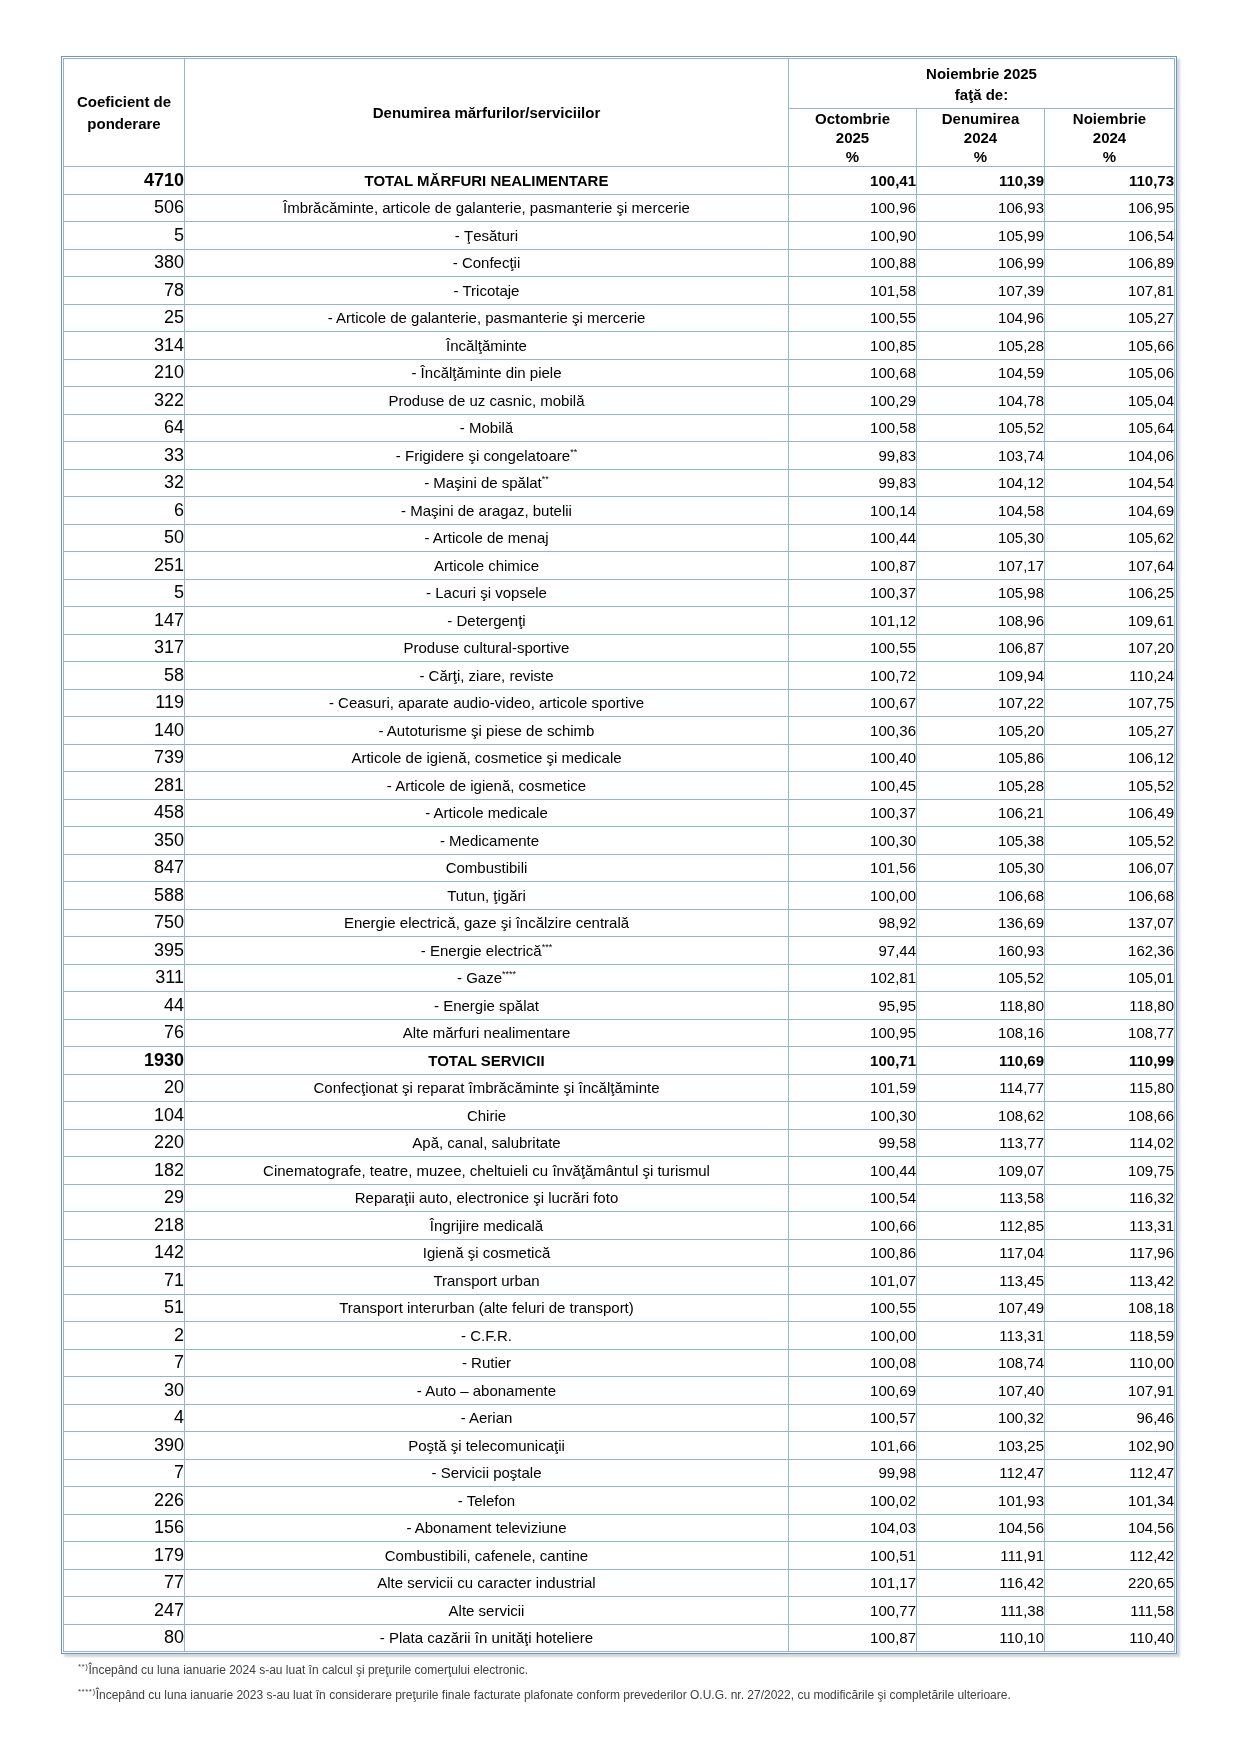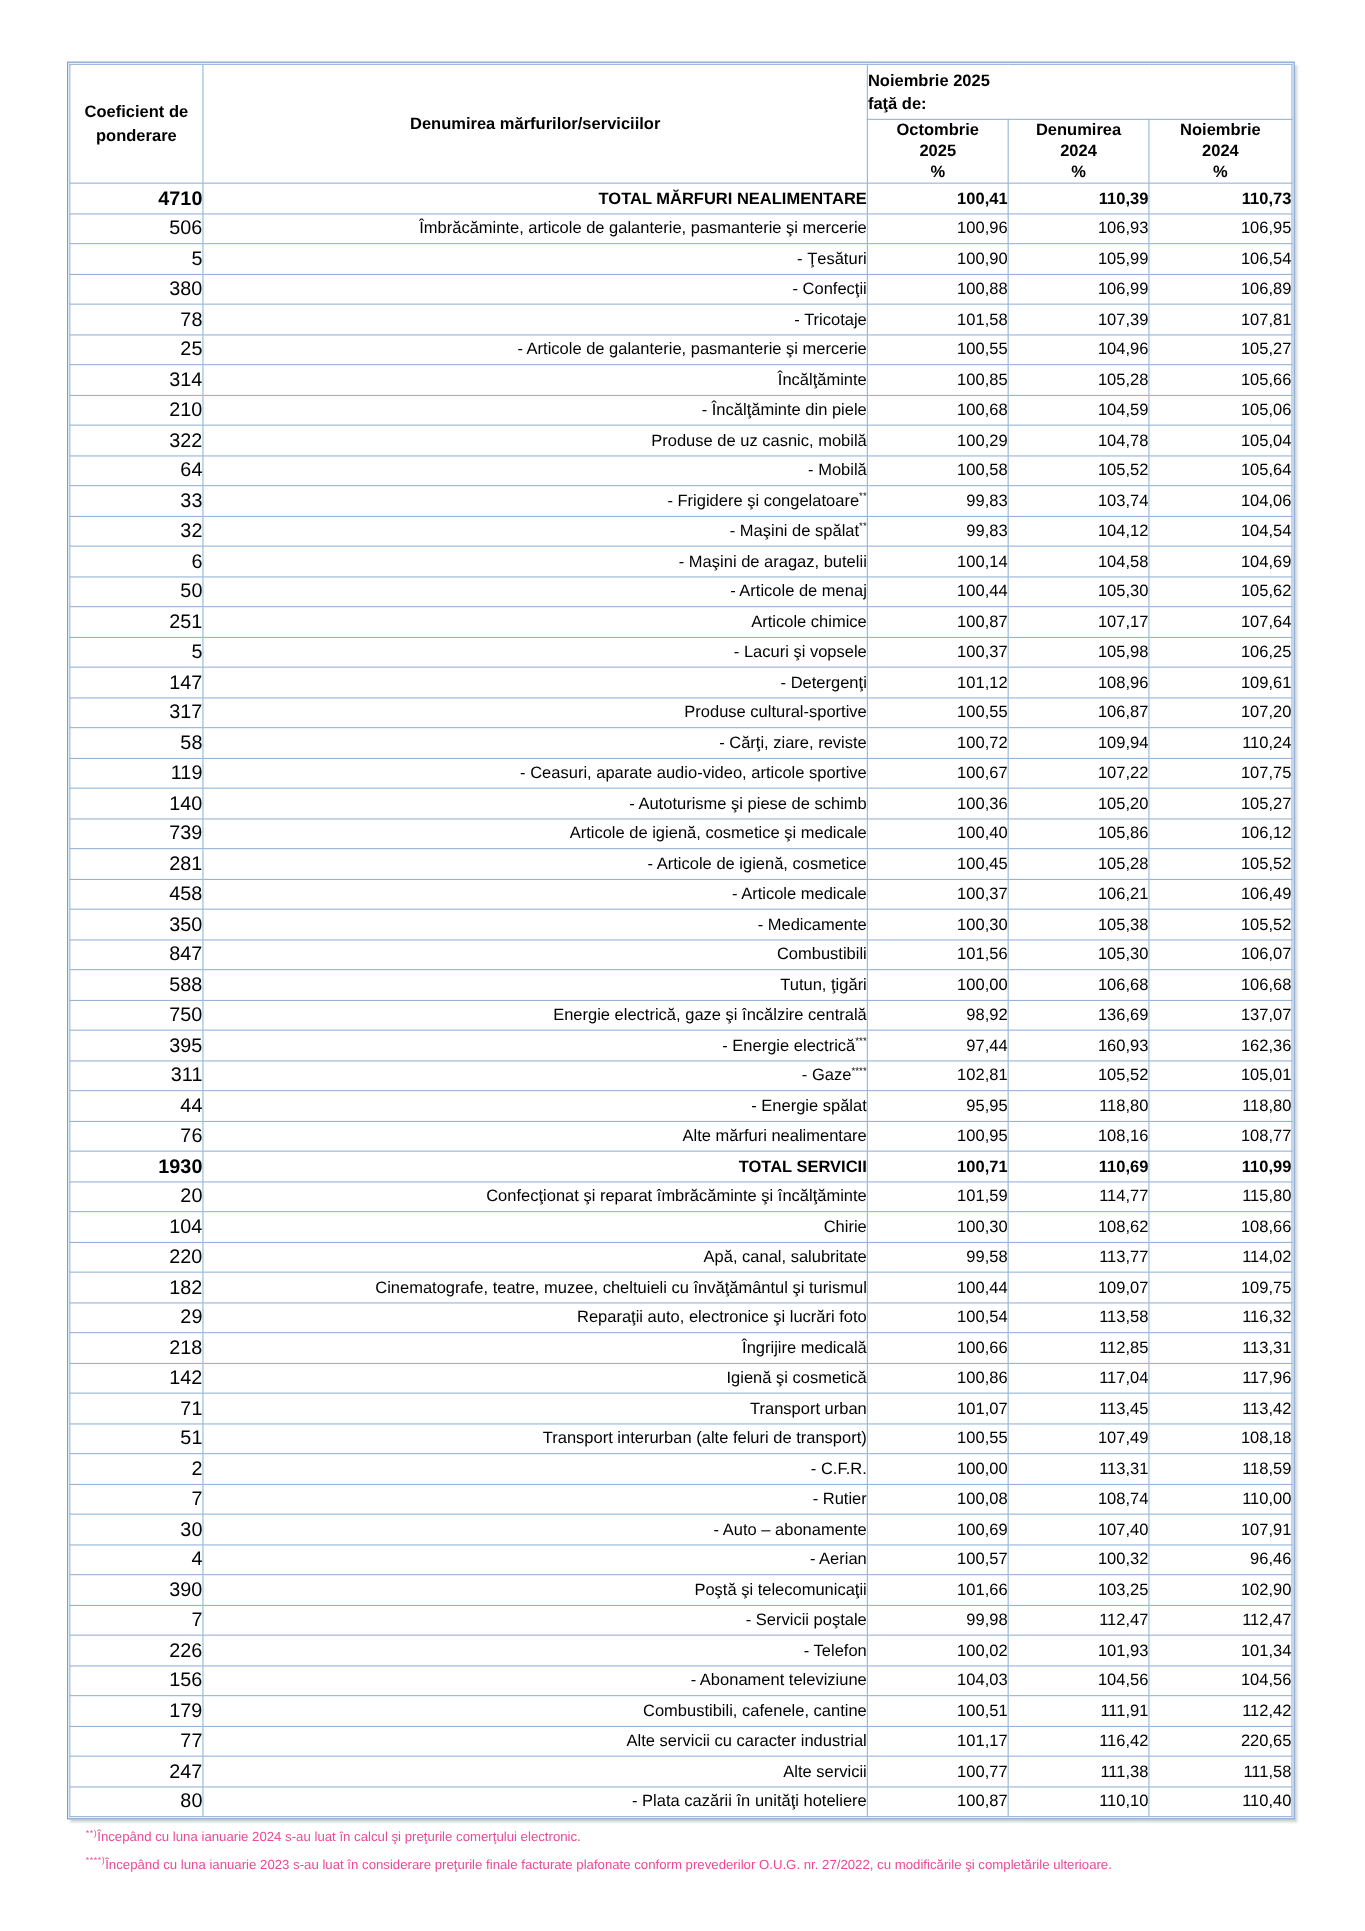--- a/index.html
+++ b/index.html
@@ -47,21 +47,21 @@
     font-size: 15px;
     font-weight: bold;
     text-align: center;
     vertical-align: middle;
     line-height: 22px;
   }
   th.h-weight { padding: 0 6px; }
   th.h-group {
     font-size: 15px;
     font-weight: bold;
-    text-align: left;
+    text-align: center;
     vertical-align: middle;
     height: 50px;
     line-height: 21px;
   }
   th.h-sub {
     font-size: 15px;
     font-weight: bold;
     text-align: center;
     vertical-align: middle;
     height: 58px;
@@ -72,21 +72,21 @@
 
   tr.body-row { height: 27.5px; }
   td.cell-weight {
     font-size: 18px;
     text-align: right;
     padding-right: 12px;
     vertical-align: middle;
   }
   td.cell-name {
     font-size: 15px;
-    text-align: right;
+    text-align: center;
     padding-left: 7px;
     vertical-align: middle;
     white-space: nowrap;
   }
   td.cell-name.indent { padding-left: 6px; }
   td.cell-num {
     font-size: 15px;
     text-align: right;
     padding-right: 26px;
     vertical-align: middle;
@@ -100,21 +100,21 @@
 
   .footnotes {
     position: absolute;
     left: 78px;
     top: 1656px;
     width: 1140px;
   }
   .footnote {
     font-size: 12px;
     line-height: 21px;
-    color: #ec4899;
+    color: #404040;
     white-space: nowrap;
   }
   .footnote .fn-marker {
     font-size: 8px;
     vertical-align: super;
     letter-spacing: 0.5px;
   }
 </style>
 </head>
 <body>

